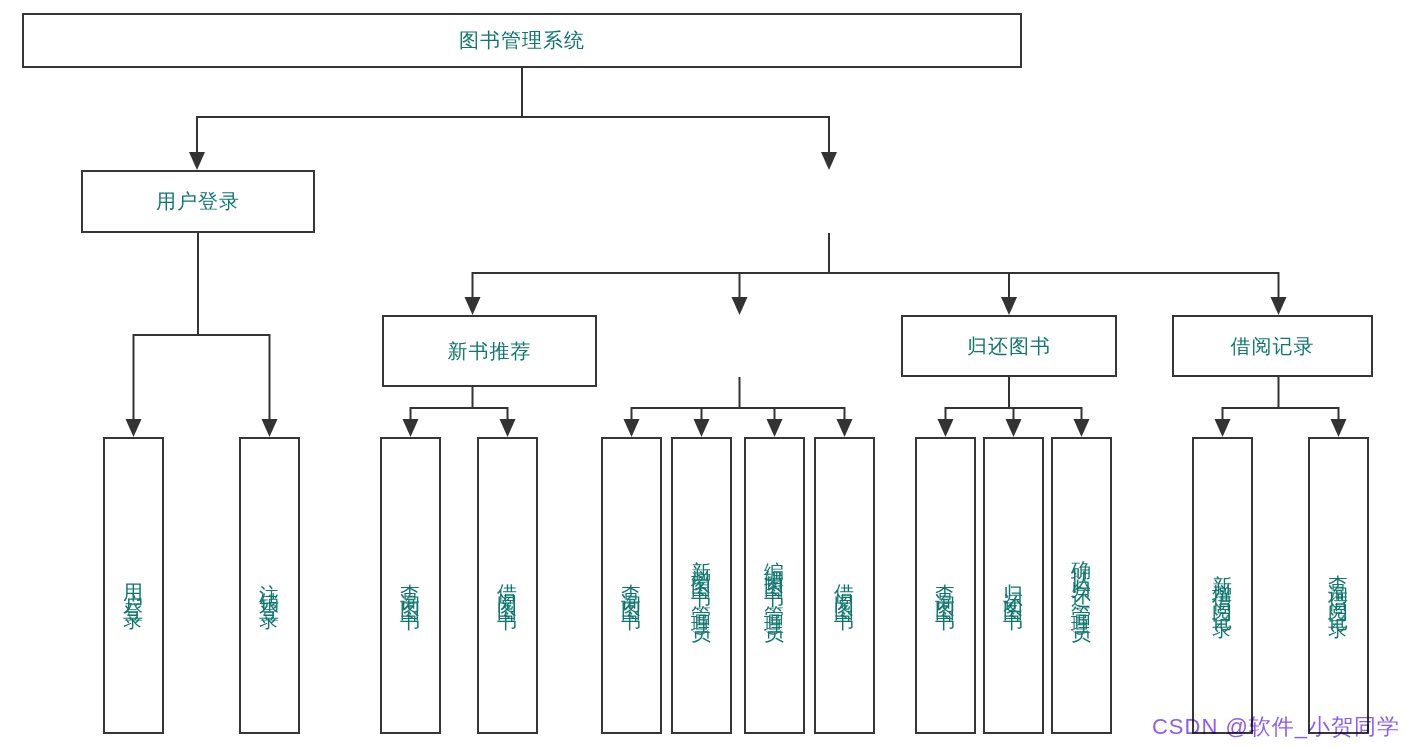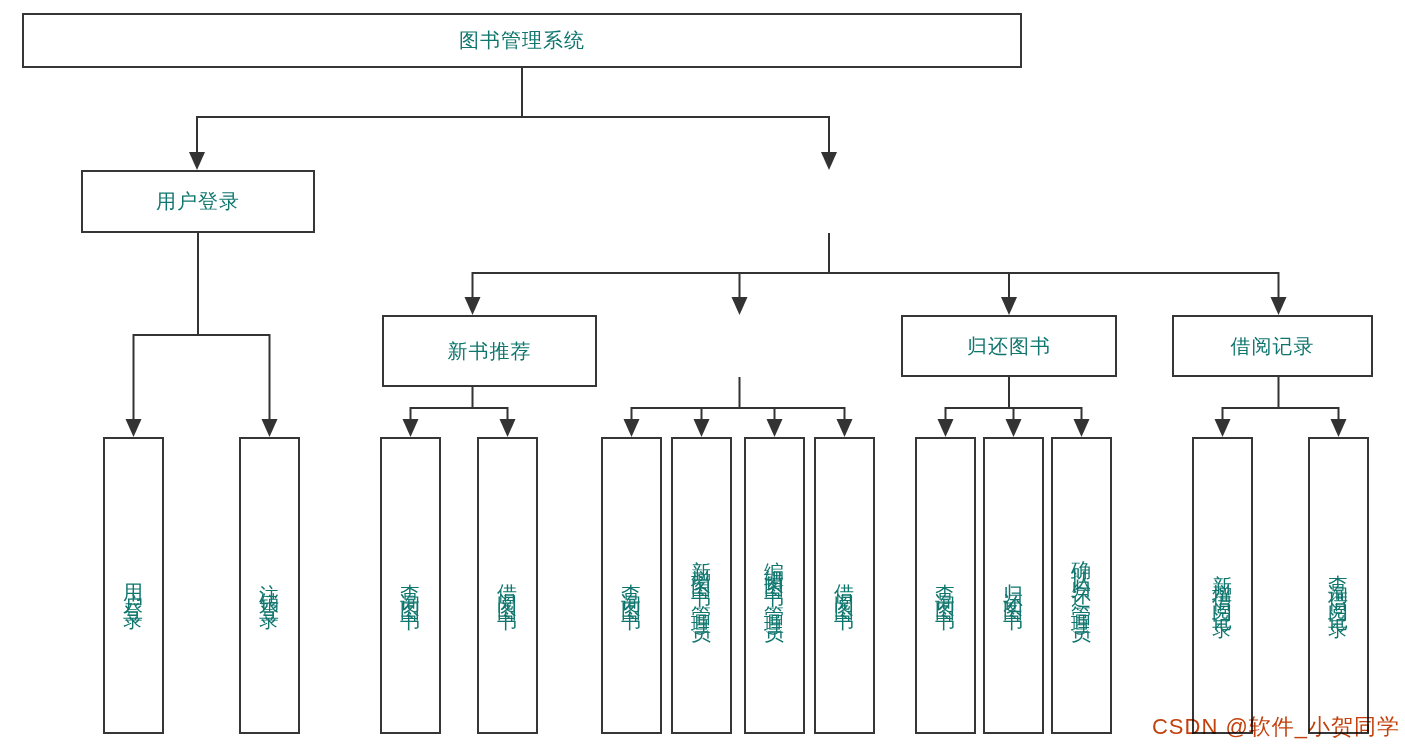--- a/index.html
+++ b/index.html
@@ -15,21 +15,21 @@
     font-size:20px;white-space:nowrap;
   }
   .hbox{letter-spacing:1px;}
   .leaf{
     writing-mode:vertical-lr;text-orientation:mixed;
     letter-spacing:9px;font-size:20px;white-space:normal;
     line-height:1;
   }
   .watermark{
     position:absolute;right:5px;bottom:5px;
-    font-size:22px;color:#c2410c;letter-spacing:1px;
+    font-size:22px;color:#8b5cf6;letter-spacing:1px;
     mix-blend-mode:multiply;z-index:5;
   }
 </style>
 </head>
 <body>
 
 <div class="canvas">
 
   <svg class="wires" width="1405" height="747" viewBox="0 0 1405 747" aria-hidden="true">
     <g stroke="#333333" stroke-width="2" fill="none">

